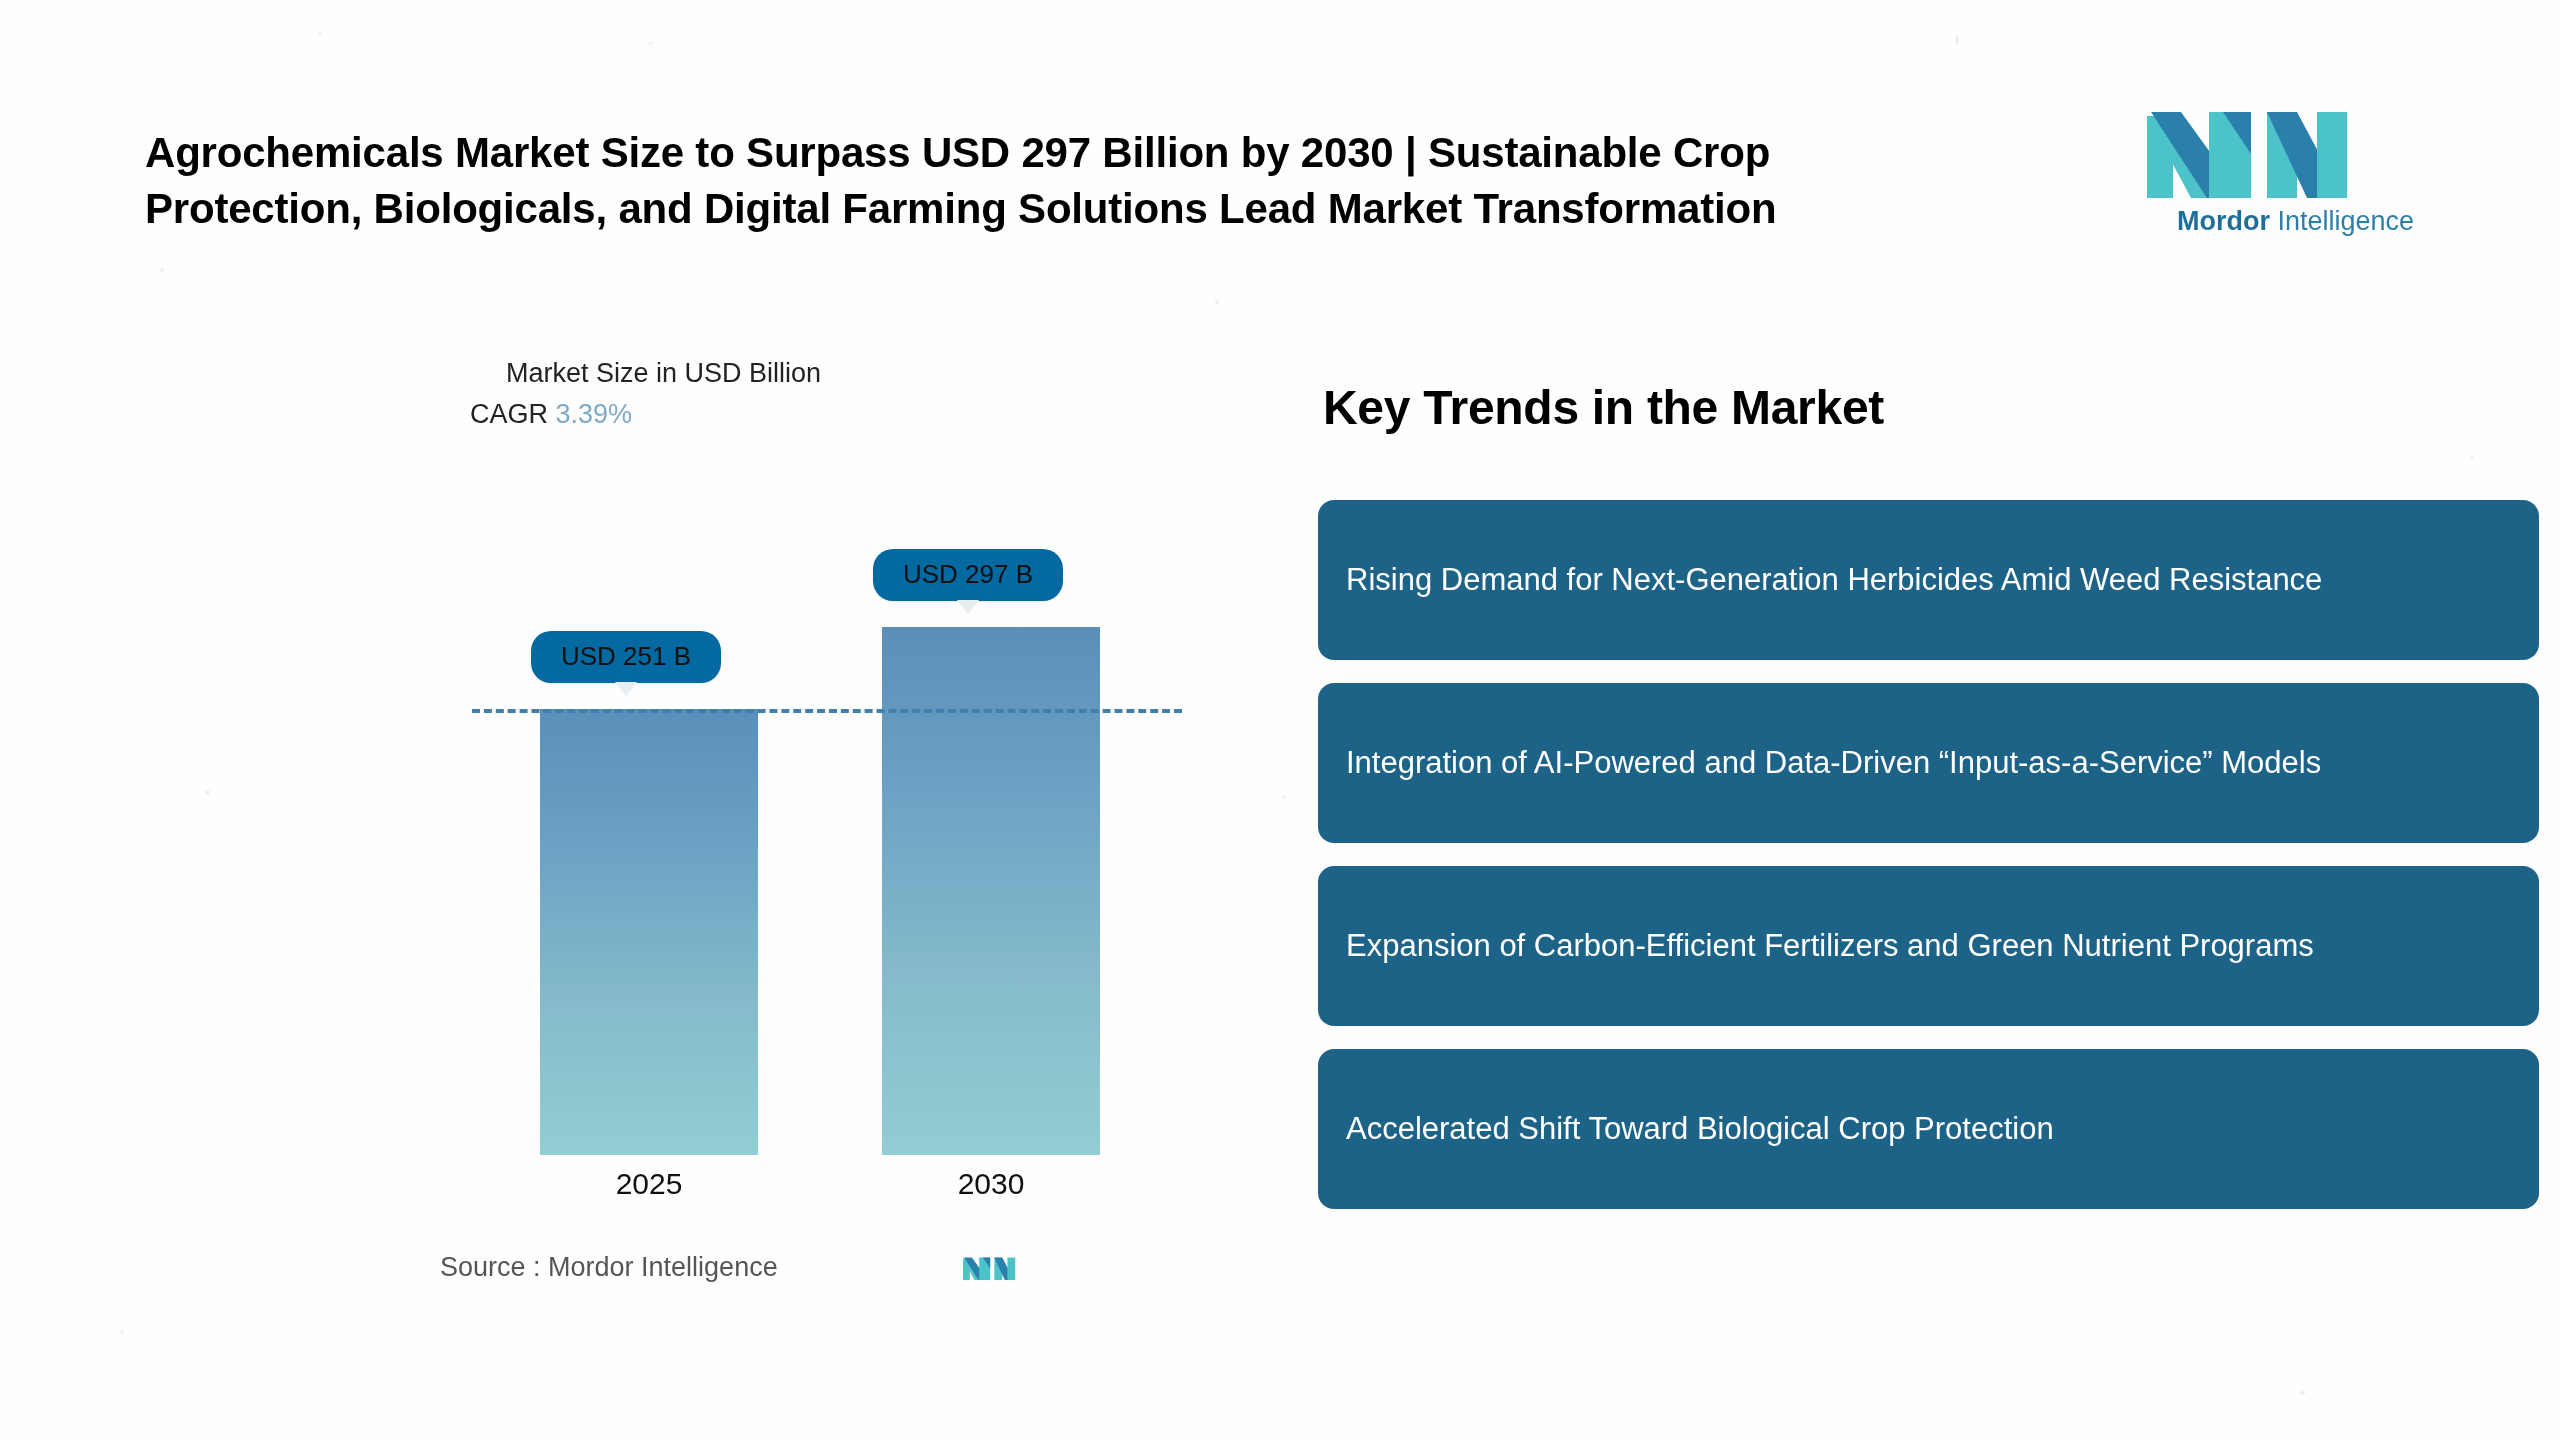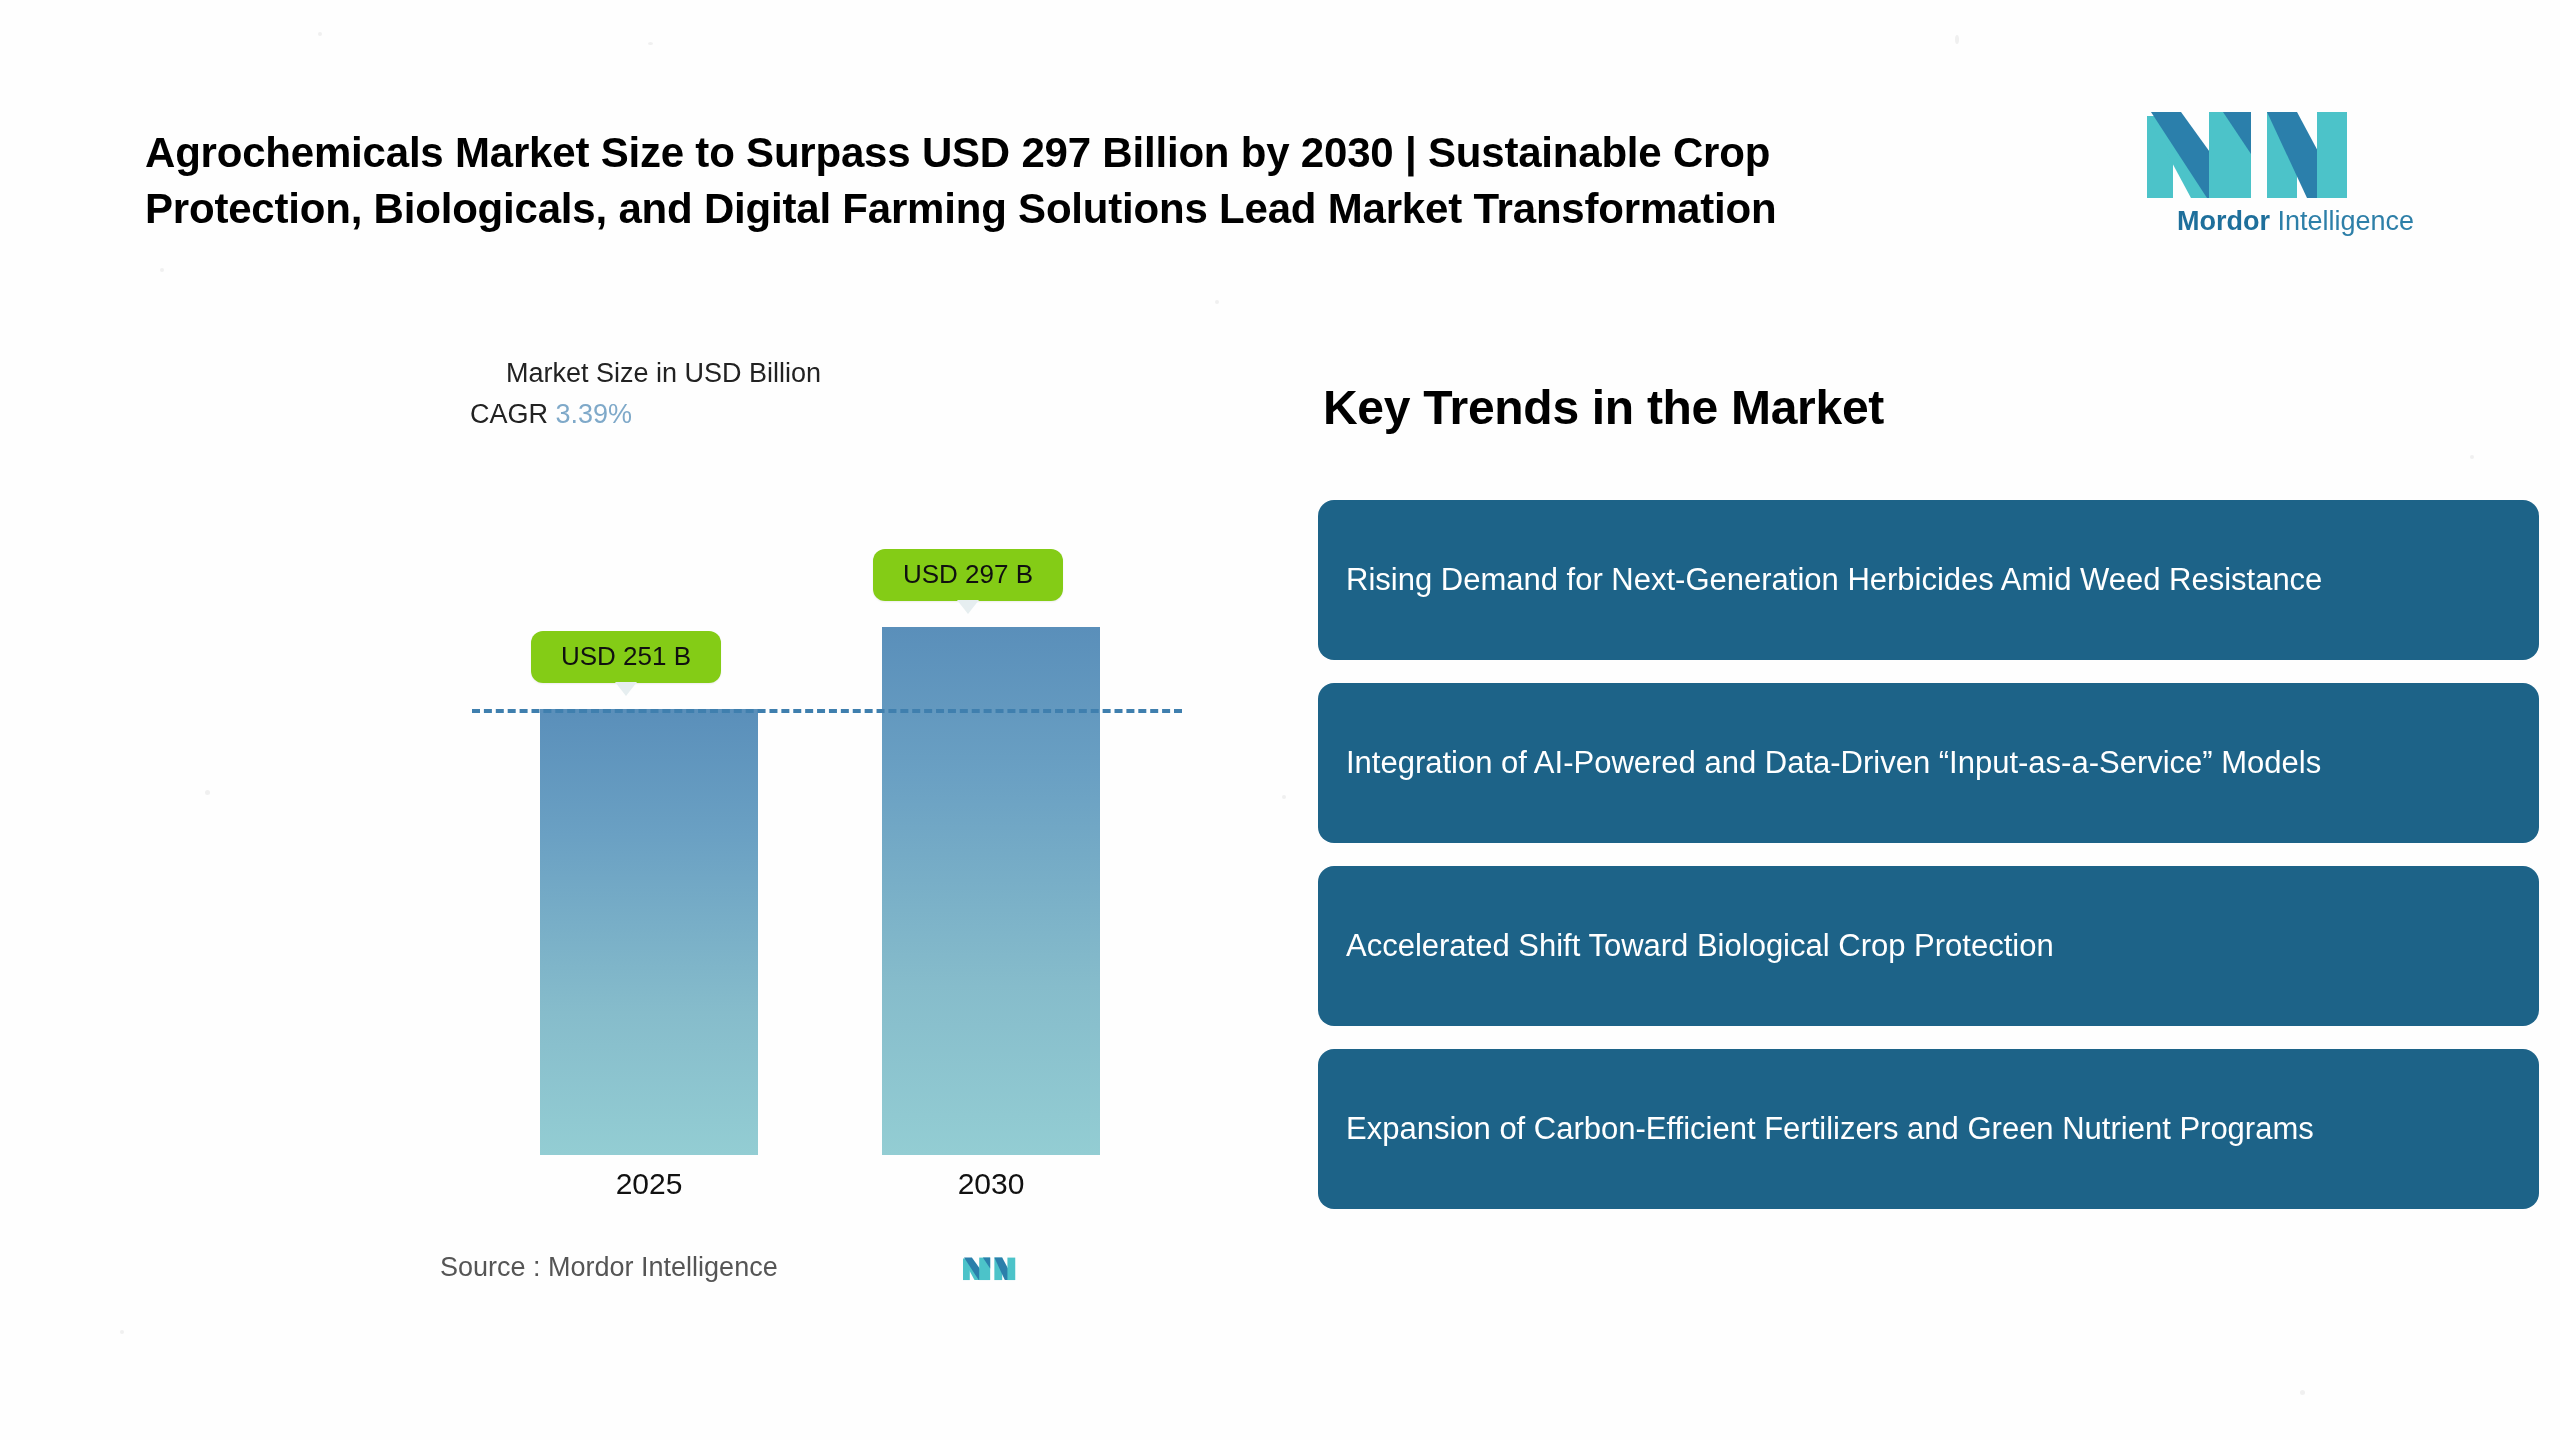--- a/index.html
+++ b/index.html
@@ -124,22 +124,22 @@
     font-size: 30px;
     color: #111111;
     text-align: center;
     width: 218px;
   }
   .xlabel-2025 { left: 70px; }
   .xlabel-2030 { left: 412px; }
 
   .bubble {
     position: absolute;
-    background: #84cc16;
-    border-radius: 12px;
+    background: #0369a1;
+    border-radius: 20px;
     padding: 10px 20px 11px;
     font-size: 26px;
     color: #101010;
     white-space: nowrap;
     box-shadow: 0 1px 2px rgba(0,0,0,.07);
   }
   .bubble::after {
     content: "";
     position: absolute;
     left: 50%;
@@ -283,21 +283,21 @@
 
     <div class="card" style="min-height:160px;">
       <span class="card-text">Rising Demand for Next-Generation Herbicides Amid Weed Resistance</span>
     </div>
 
     <div class="card" style="min-height:160px;">
       <span class="card-text">Integration of AI-Powered and Data-Driven “Input-as-a-Service” Models</span>
     </div>
 
     <div class="card" style="min-height:160px;">
+      <span class="card-text">Expansion of Carbon-Efficient Fertilizers and Green Nutrient Programs</span>
+    </div>
+
+    <div class="card" style="min-height:160px;">
       <span class="card-text">Accelerated Shift Toward Biological Crop Protection</span>
     </div>
-
-    <div class="card" style="min-height:160px;">
-      <span class="card-text">Expansion of Carbon-Efficient Fertilizers and Green Nutrient Programs</span>
-    </div>
   </div>
 
 </div>
 
 </body></html>

